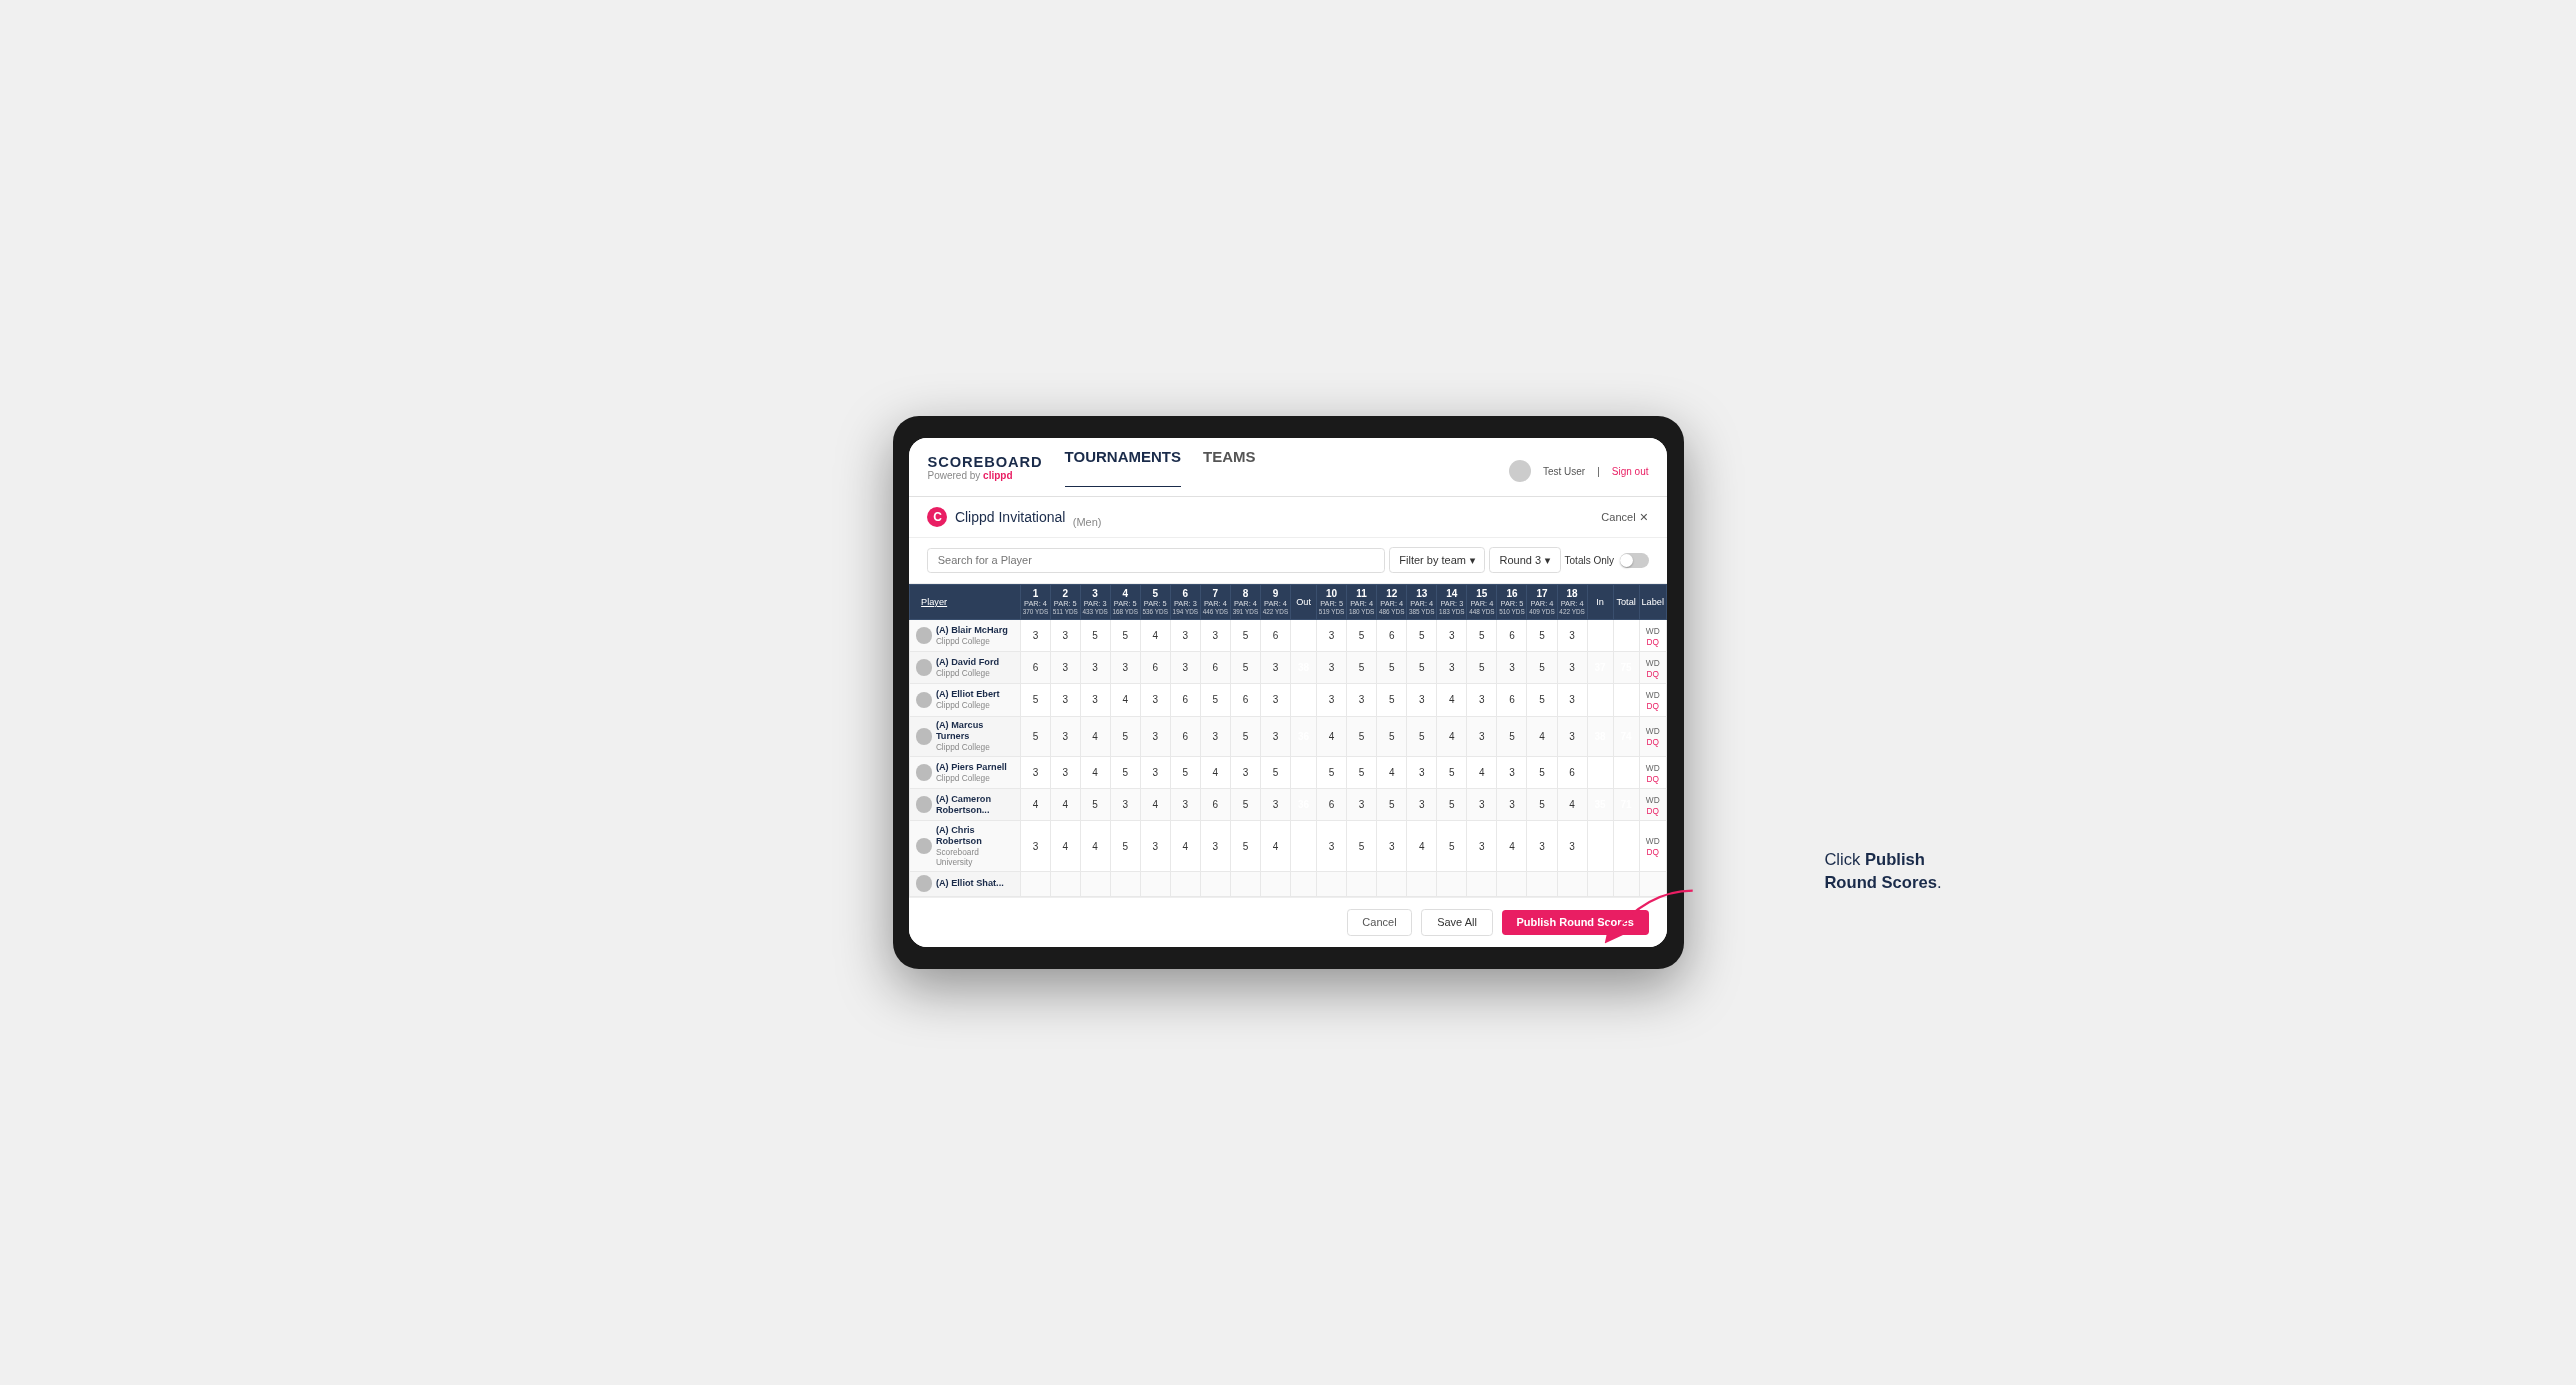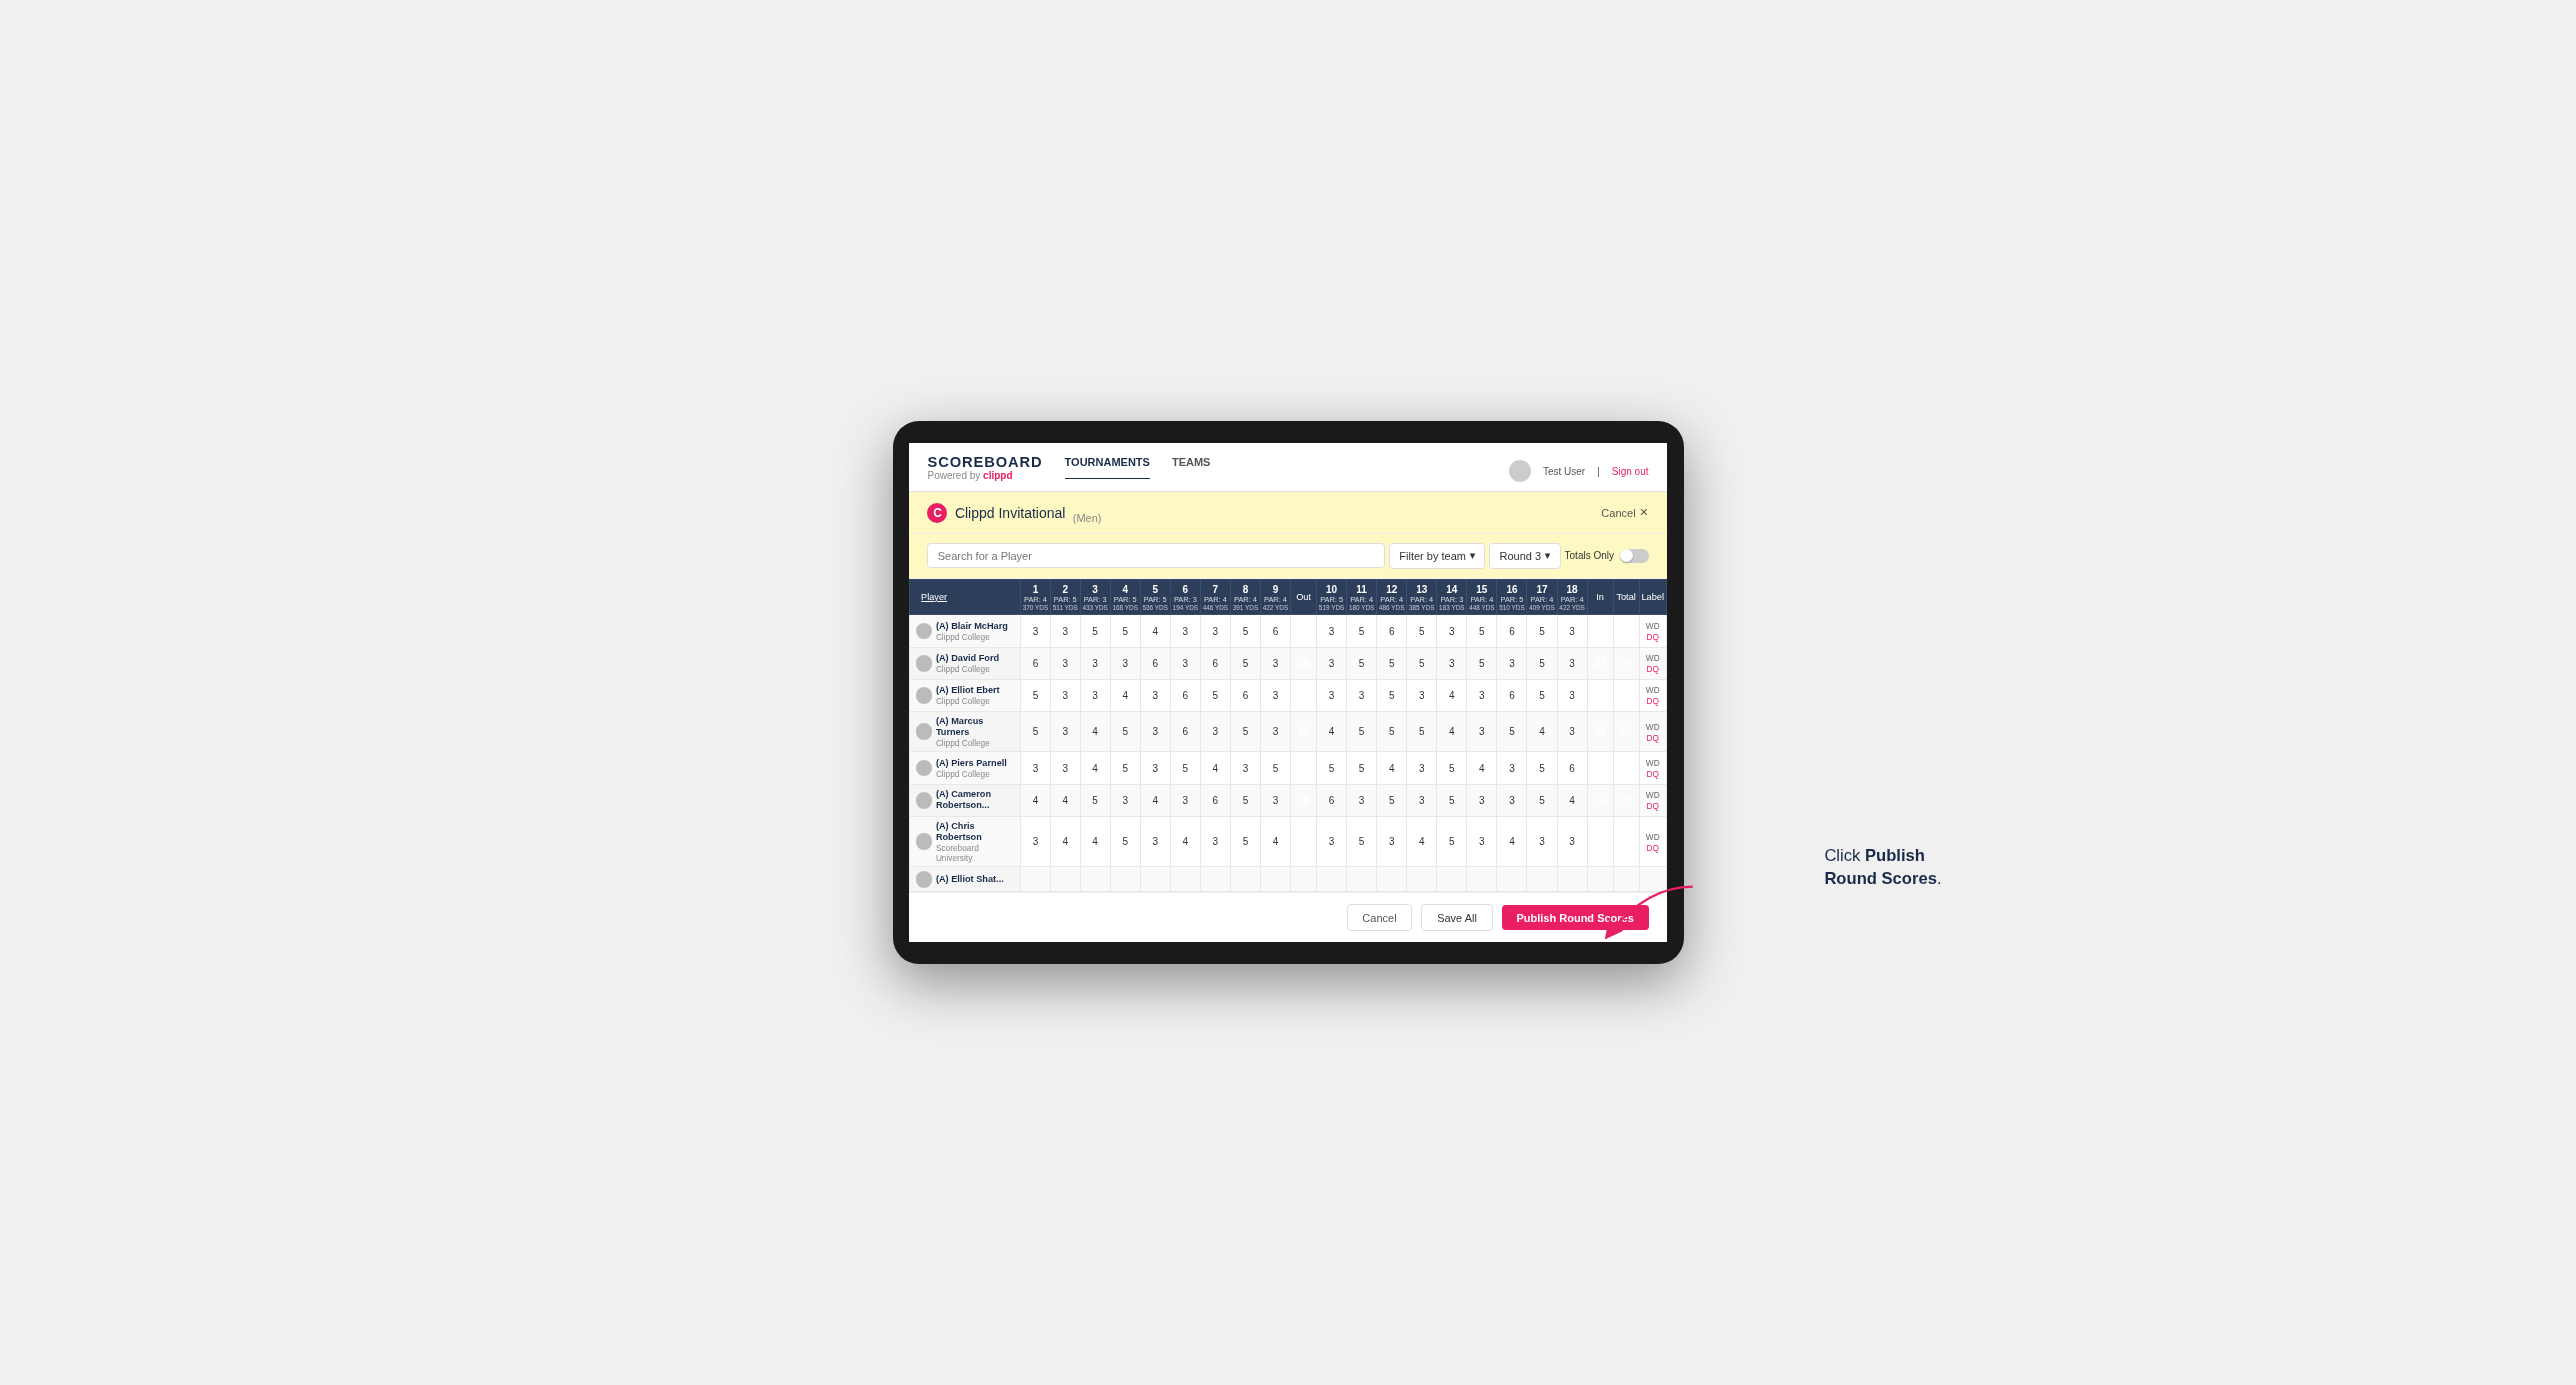--- a/index.html
+++ b/index.html
@@ -16,22 +16,22 @@
     .tablet-frame {
       background: #1a1a1a;
       border-radius: 26px;
       padding: 22px 16.6px;
       box-shadow: 0 18.4px 55px rgba(0,0,0,0.4);
       position: relative;
       width: 791px;
     }
 
     .tablet-screen {
-      background: #fef9c3;
-      border-radius: 1px;
+      background: #ffffff;
+      border-radius: 18px;
       overflow: hidden;
     }
 
     
     .top-nav {
       background: #fff;
       border-bottom: 0.9px solid #e0e0e0;
       padding: 9.2px 18.4px;
       display: flex;
       align-items: center;
@@ -60,25 +60,25 @@
       font-weight: 600;
     }
 
     .nav-links {
       display: flex;
       gap: 22px;
       margin-left: 22px;
     }
 
     .nav-link {
-      font-size: 11px;
+      font-size: 15px;
       font-weight: 600;
       color: #555;
       text-decoration: none;
-      padding-bottom: 10px;
+      padding-bottom: 21px;
       cursor: pointer;
     }
 
     .nav-link.active {
       color: #1a2b4a;
       border-bottom: 1.8px solid #1a2b4a;
     }
 
     .nav-left {
       display: flex;

